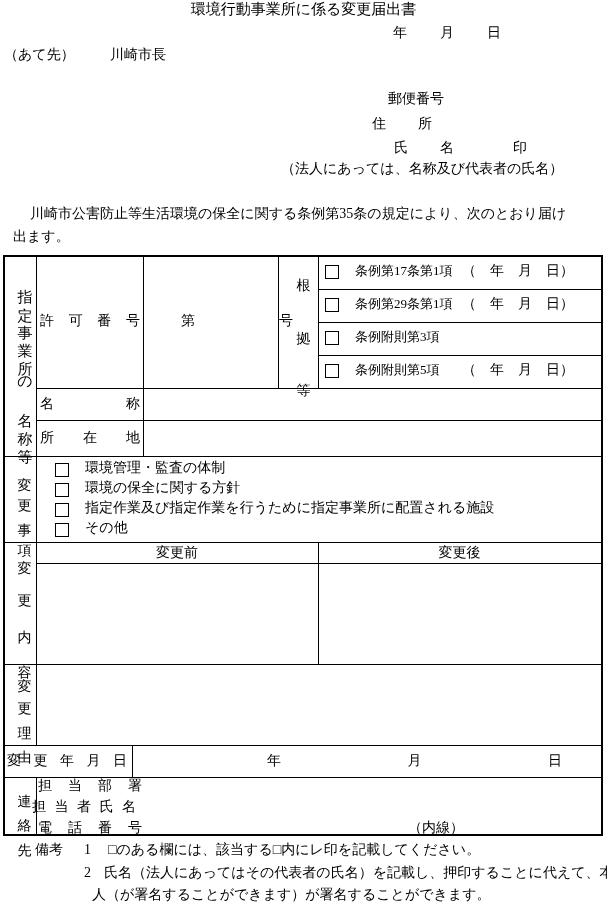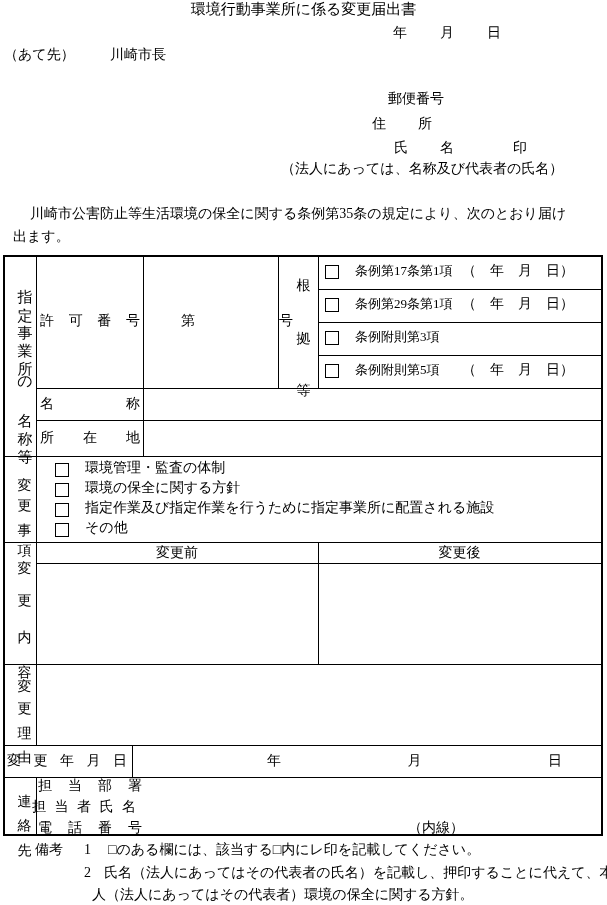--- a/index.html
+++ b/index.html
@@ -112,15 +112,15 @@
     <div class="jbox" style="left:33px;top:564px;width:104px;">電話番号</div>
     <div class="abs" style="left:403px;top:564px;">（内線）</div>
     <div class="fill" style="left:150px;top:521px;width:250px;height:55px;"></div>
   </div>
 
   <div class="abs" style="left:35px;top:843px;">備考</div>
   <div class="abs" style="left:84px;top:843px;">1</div>
   <div class="abs" style="left:108px;top:843px;">□のある欄には、該当する□内にレ印を記載してください。</div>
   <div class="abs" style="left:84px;top:866px;">2</div>
   <div class="abs" style="left:104px;top:866px;">氏名（法人にあってはその代表者の氏名）を記載し、押印することに代えて、本</div>
-  <div class="abs" style="left:92px;top:888px;">人（法人にあってはその代表者）環境の保全に関する方針。</div>
+  <div class="abs" style="left:92px;top:888px;">人（が署名することができます）が署名することができます。</div>
 
 </div>
 
 </body></html>

